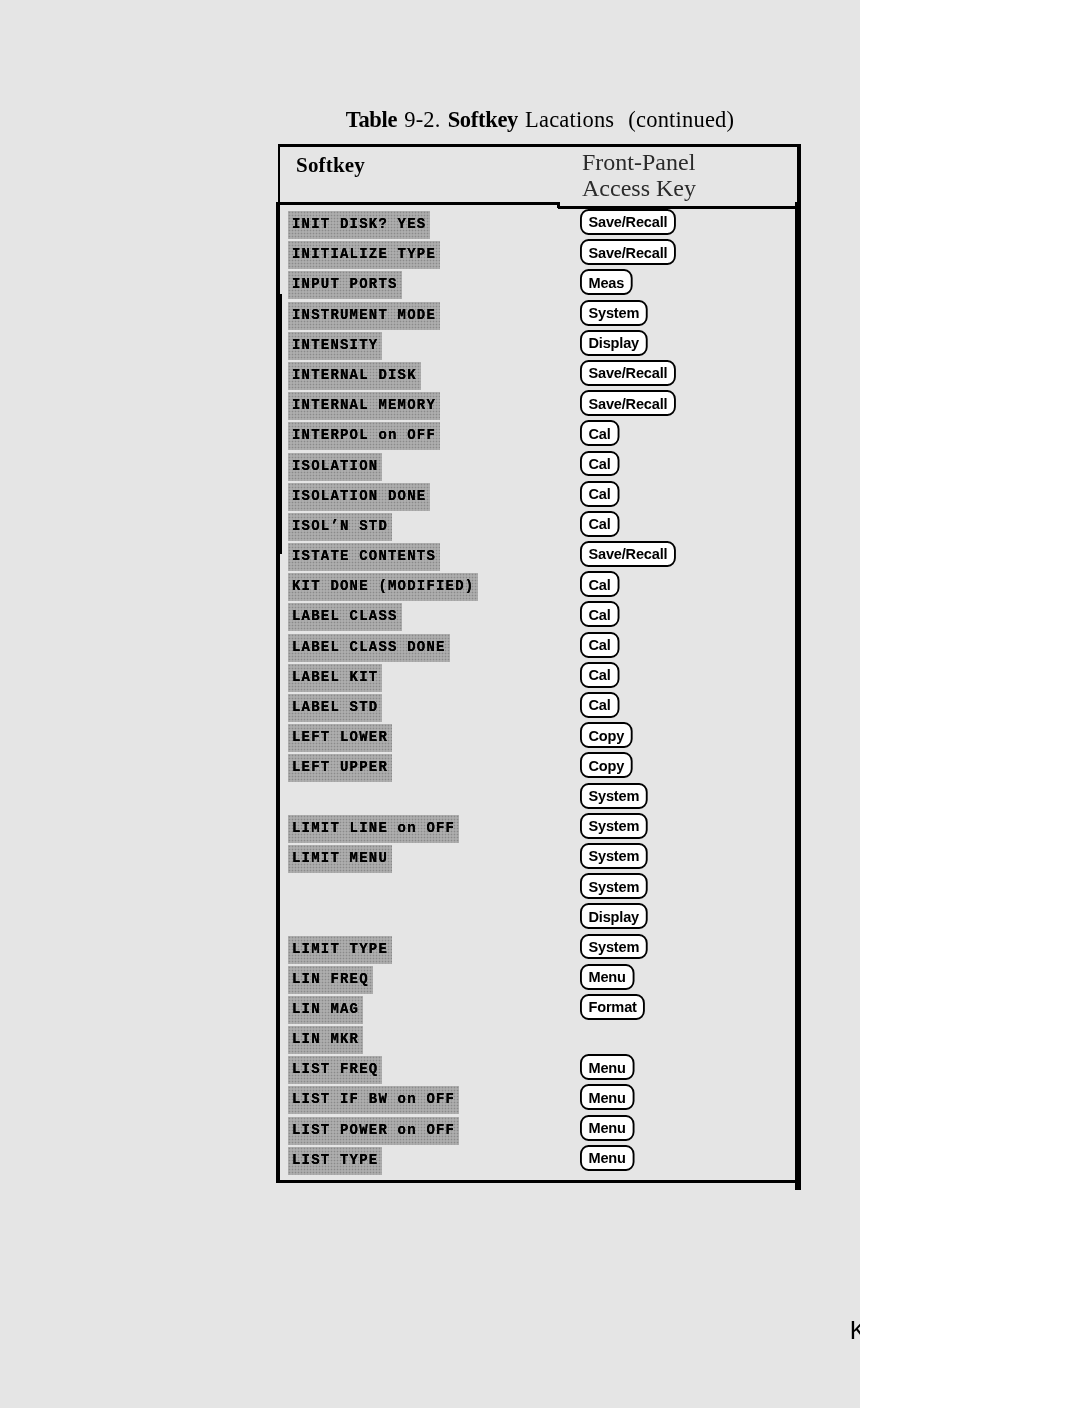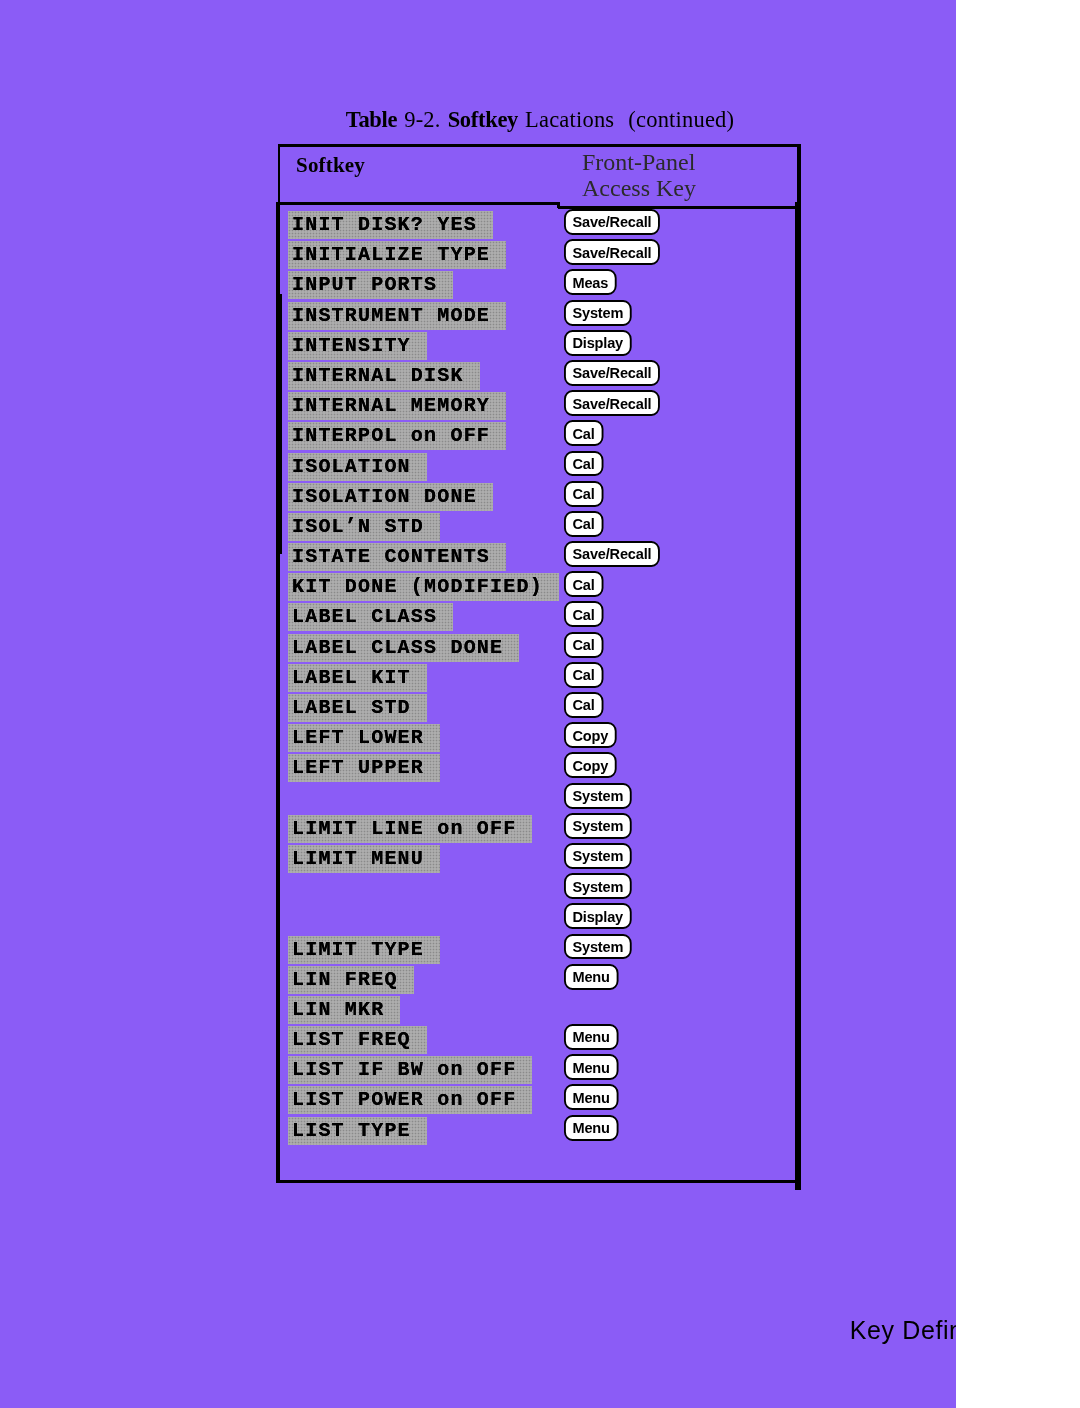--- a/index.html
+++ b/index.html
@@ -3,23 +3,23 @@
 <meta charset="utf-8">
 <style>
   html, body {
     margin: 0;
     padding: 0;
     background: #ffffff;
   }
 
   #page {
     position: relative;
-    width: 956px;
+    width: 860px;
     height: 1408px;
-    background: #8b5cf6;
+    background: #e5e5e5;
     overflow: hidden;
     font-family: "Liberation Serif", serif;
     color: #000000;
   }
 
   
   #caption {
     position: absolute;
     left: 0;
     top: 107px;
@@ -144,39 +144,39 @@
     height: 30.2px;
   }
 
   
   .softkey {
     position: absolute;
     left: 12px;
     top: 2px;
     font-family: "Liberation Mono", "DejaVu Sans Mono", monospace;
     font-weight: bold;
-    font-size: 20px;
+    font-size: 14px;
     letter-spacing: 1.2px;
     line-height: 25px;
-    padding: 1px 16px 2px 4px;
+    padding: 1px 4px 2px 4px;
     white-space: pre;
     color: #000000;
     background-color: #cfcfcf;
     background-image:
       radial-gradient(#8a8a8a 0.9px, rgba(0,0,0,0) 1.1px),
       radial-gradient(#8a8a8a 0.9px, rgba(0,0,0,0) 1.1px);
     background-size: 3px 3px, 3px 3px;
     background-position: 0 0, 1.5px 1.5px;
     text-shadow: 0 0 0.4px #000;
   }
 
   
   .accesskey-cell {
     position: absolute;
-    left: 288px;
+    left: 304px;
     top: 0px;
     width: 205px;
     height: 30px;
   }
   .accesskey {
     display: inline-block;
     font-family: "Liberation Sans", sans-serif;
     font-weight: bold;
     font-size: 15.5px;
     line-height: 15px;
@@ -334,20 +334,24 @@
         </div>
         <div class="row">
           <span class="softkey">LIMIT TYPE</span>
           <span class="accesskey-cell"><span class="accesskey">System</span></span>
         </div>
         <div class="row">
           <span class="softkey">LIN FREQ</span>
           <span class="accesskey-cell"><span class="accesskey">Menu</span></span>
         </div>
         <div class="row">
+          <span class="softkey">LIN MAG</span>
+          <span class="accesskey-cell"><span class="accesskey">Format</span></span>
+        </div>
+        <div class="row">
           <span class="softkey">LIN MKR</span>
         </div>
         <div class="row">
           <span class="softkey">LIST FREQ</span>
           <span class="accesskey-cell"><span class="accesskey">Menu</span></span>
         </div>
         <div class="row">
           <span class="softkey">LIST IF BW on OFF</span>
           <span class="accesskey-cell"><span class="accesskey">Menu</span></span>
         </div>

